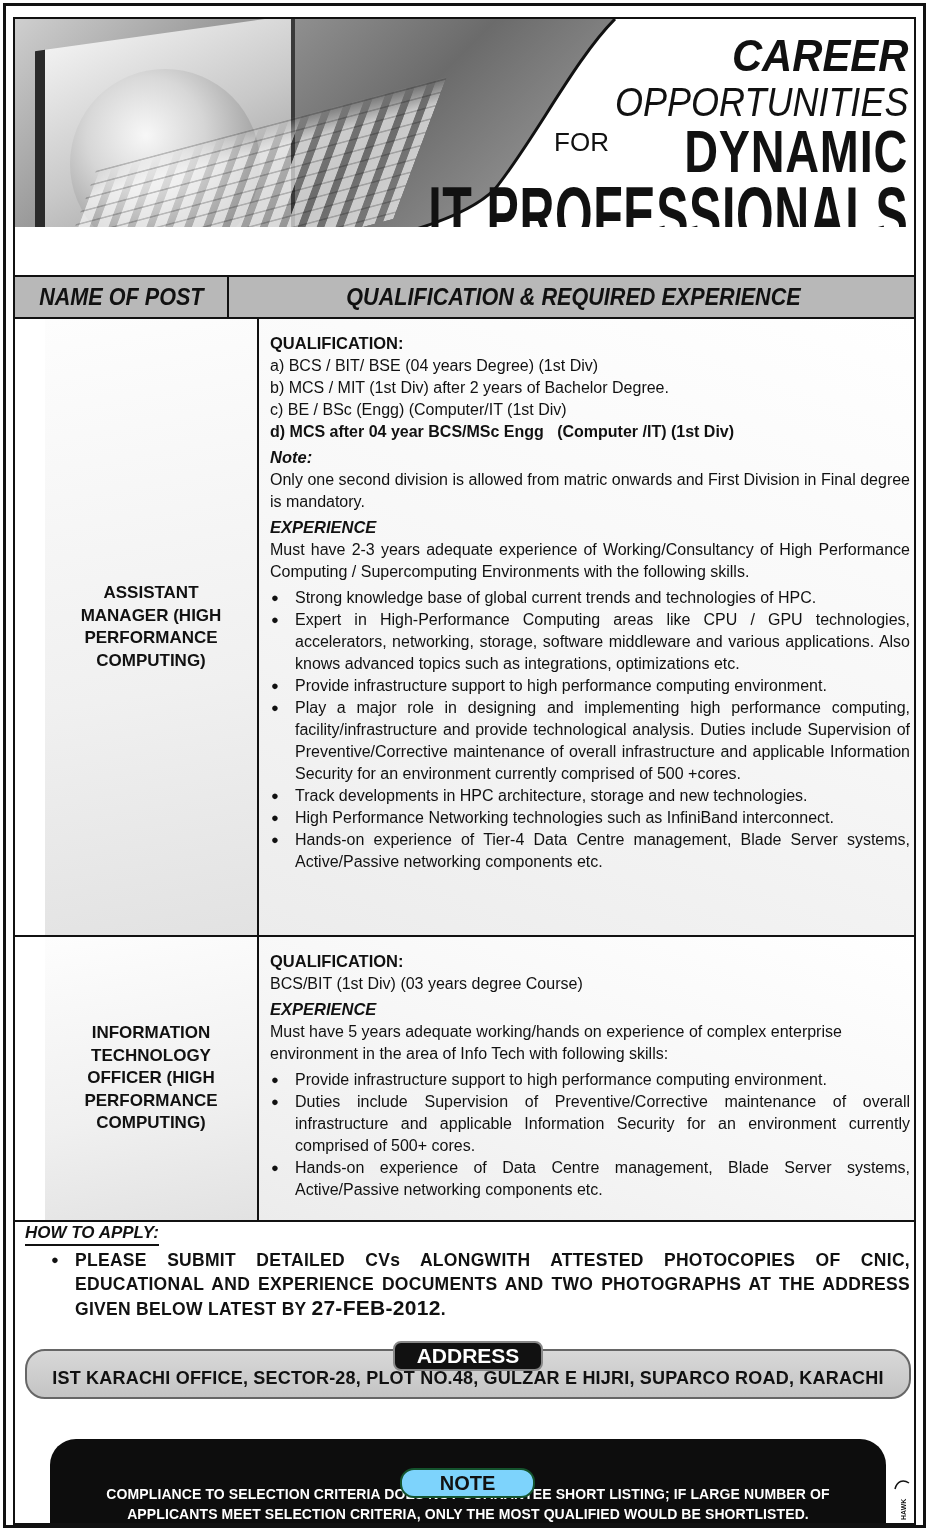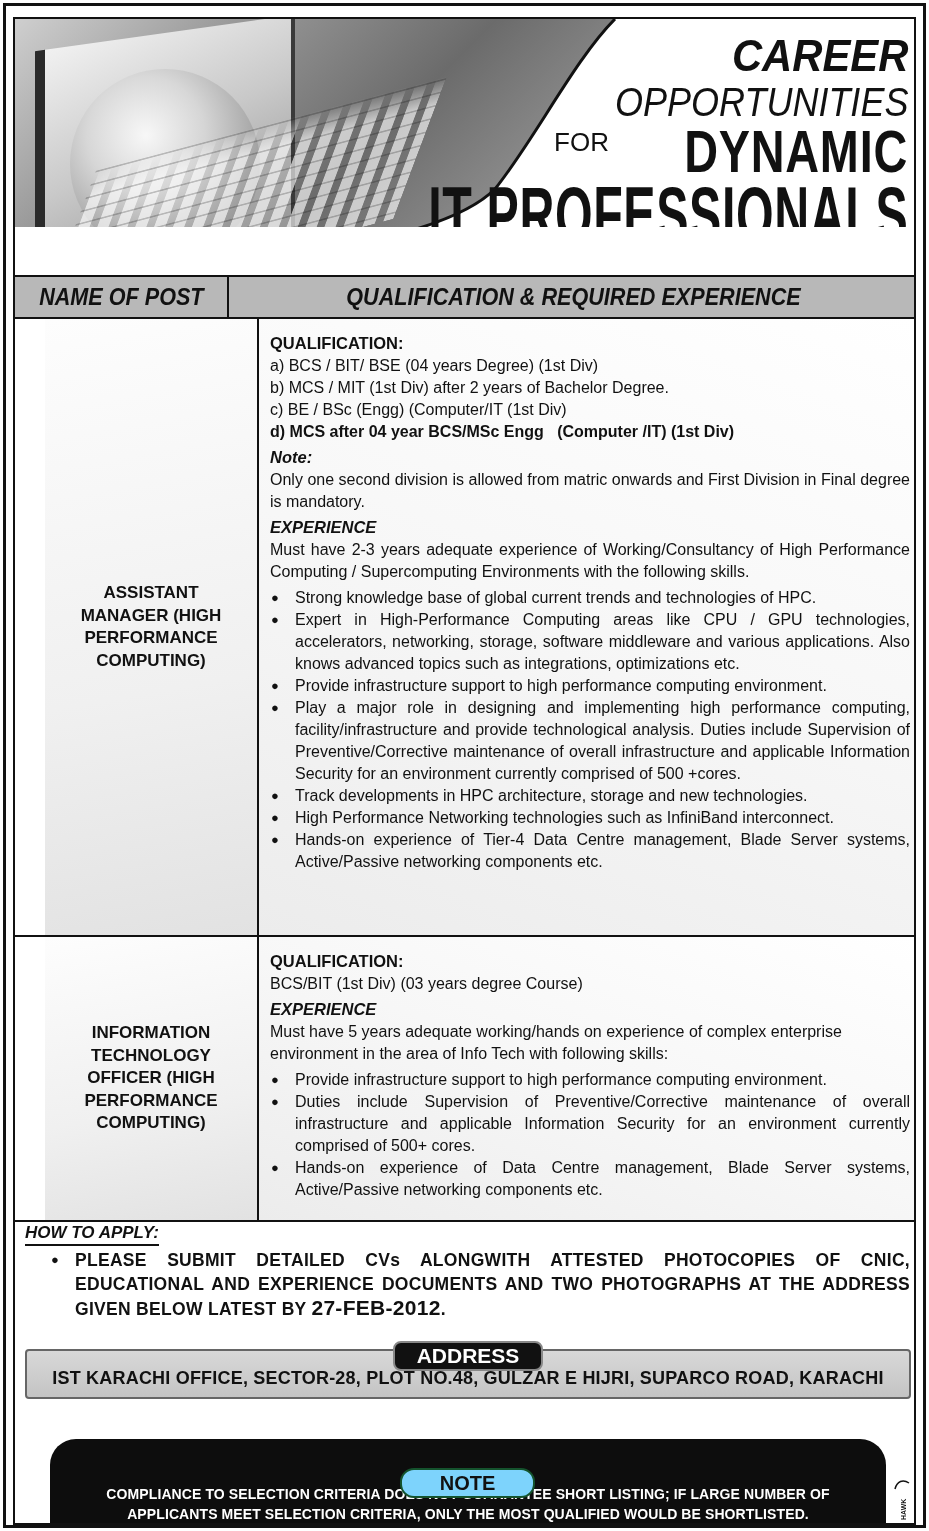--- a/index.html
+++ b/index.html
@@ -91,21 +91,21 @@
   
   .apply { position: absolute; left: 10px; top: 1203px; width: 885px; }
   .apply-title { font-weight: 700; font-style: italic; font-size: 17px; display: inline-block; border-bottom: 2px solid #111; line-height: 22px; }
   .apply-item { position: relative; padding-left: 50px; margin-top: 2px; font-weight: 700; font-size: 17.5px; line-height: 24px; text-align: justify; letter-spacing: 0.3px; }
   .apply-item::before { content: "\25CF"; position: absolute; left: 26px; top: 0; font-size: 13px; }
   .deadline { font-size: 21px; font-weight: 900; }
 
   
   .address-box {
     position: absolute; left: 10px; top: 1330px; width: 886px; height: 50px;
-    border: 2px solid #666; border-radius: 4px; background: linear-gradient(180deg, #d8d8d8, #c4c4c4);
+    border: 2px solid #666; border-radius: 20px; background: linear-gradient(180deg, #d8d8d8, #c4c4c4);
     display: flex; align-items: flex-end; justify-content: center; padding-bottom: 8px;
   }
   .address-text { font-weight: 700; font-size: 18px; letter-spacing: 0.2px; }
   .address-pill {
     position: absolute; left: 378px; top: 1322px; width: 150px; height: 30px;
     background: #111; color: #fff; border-radius: 8px; border: 2px solid #888;
     display: flex; align-items: center; justify-content: center; font-weight: 700; font-size: 21px;
   }
 
   

